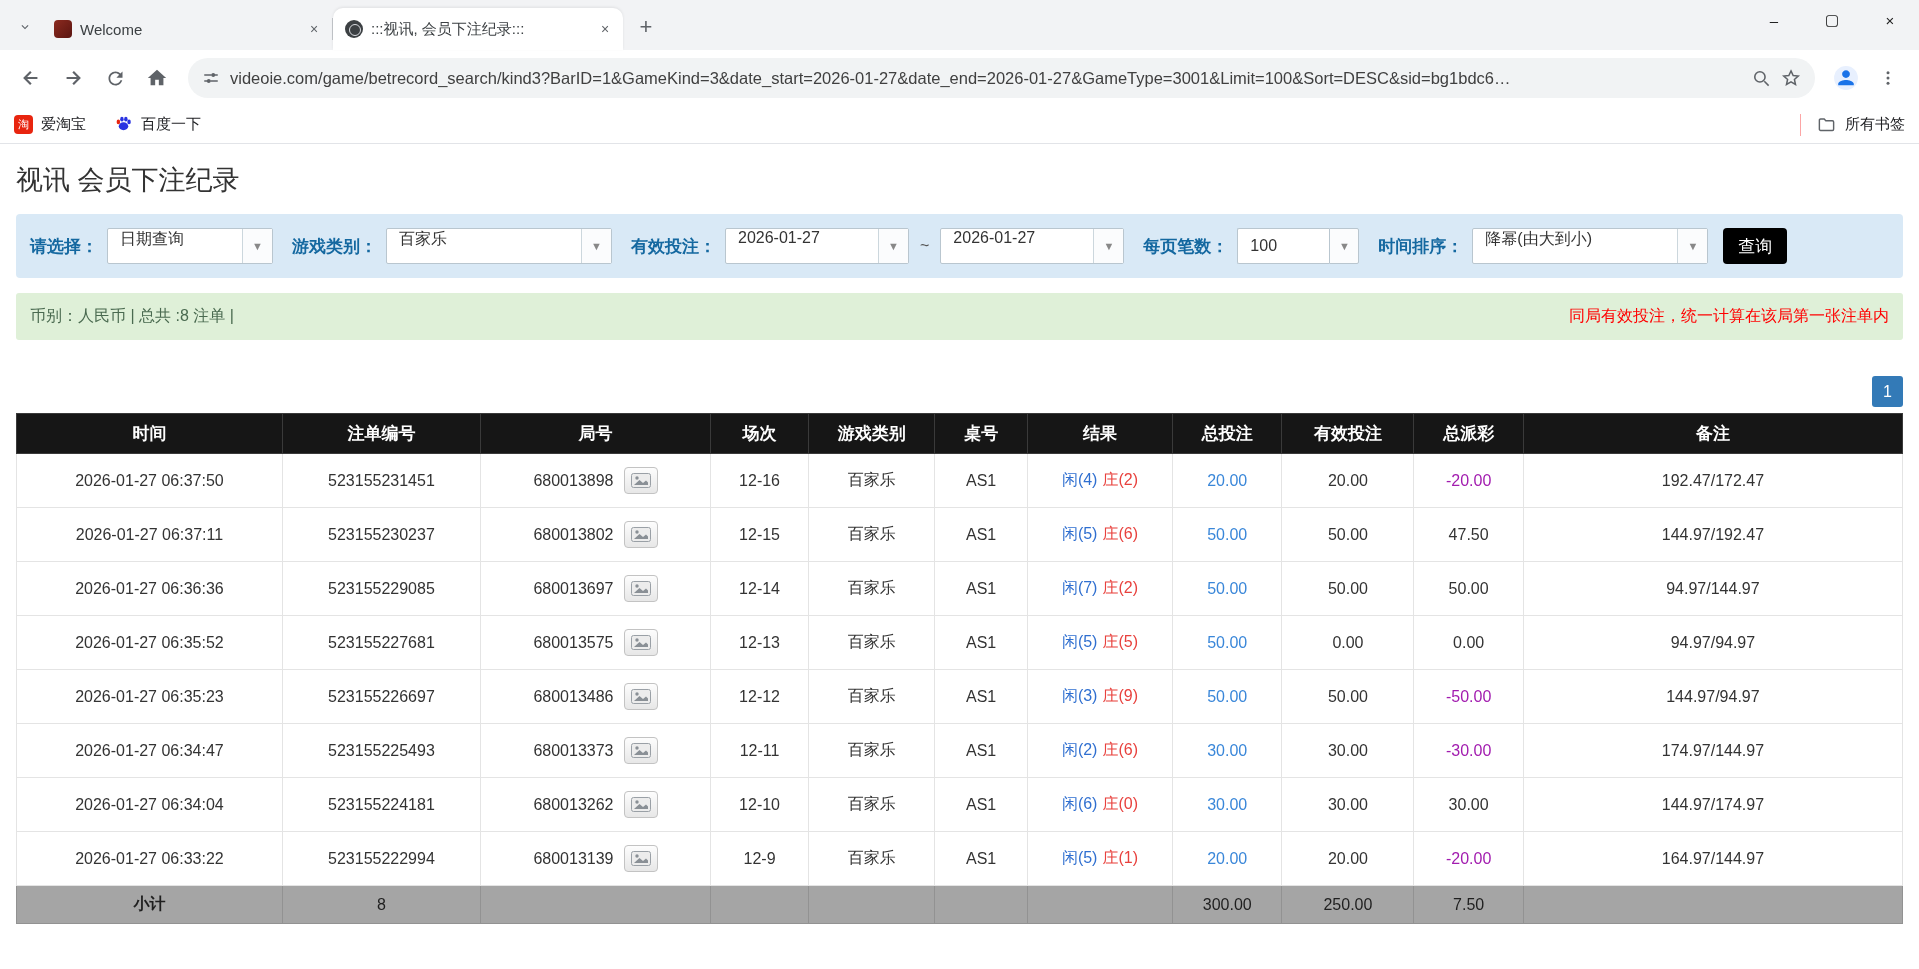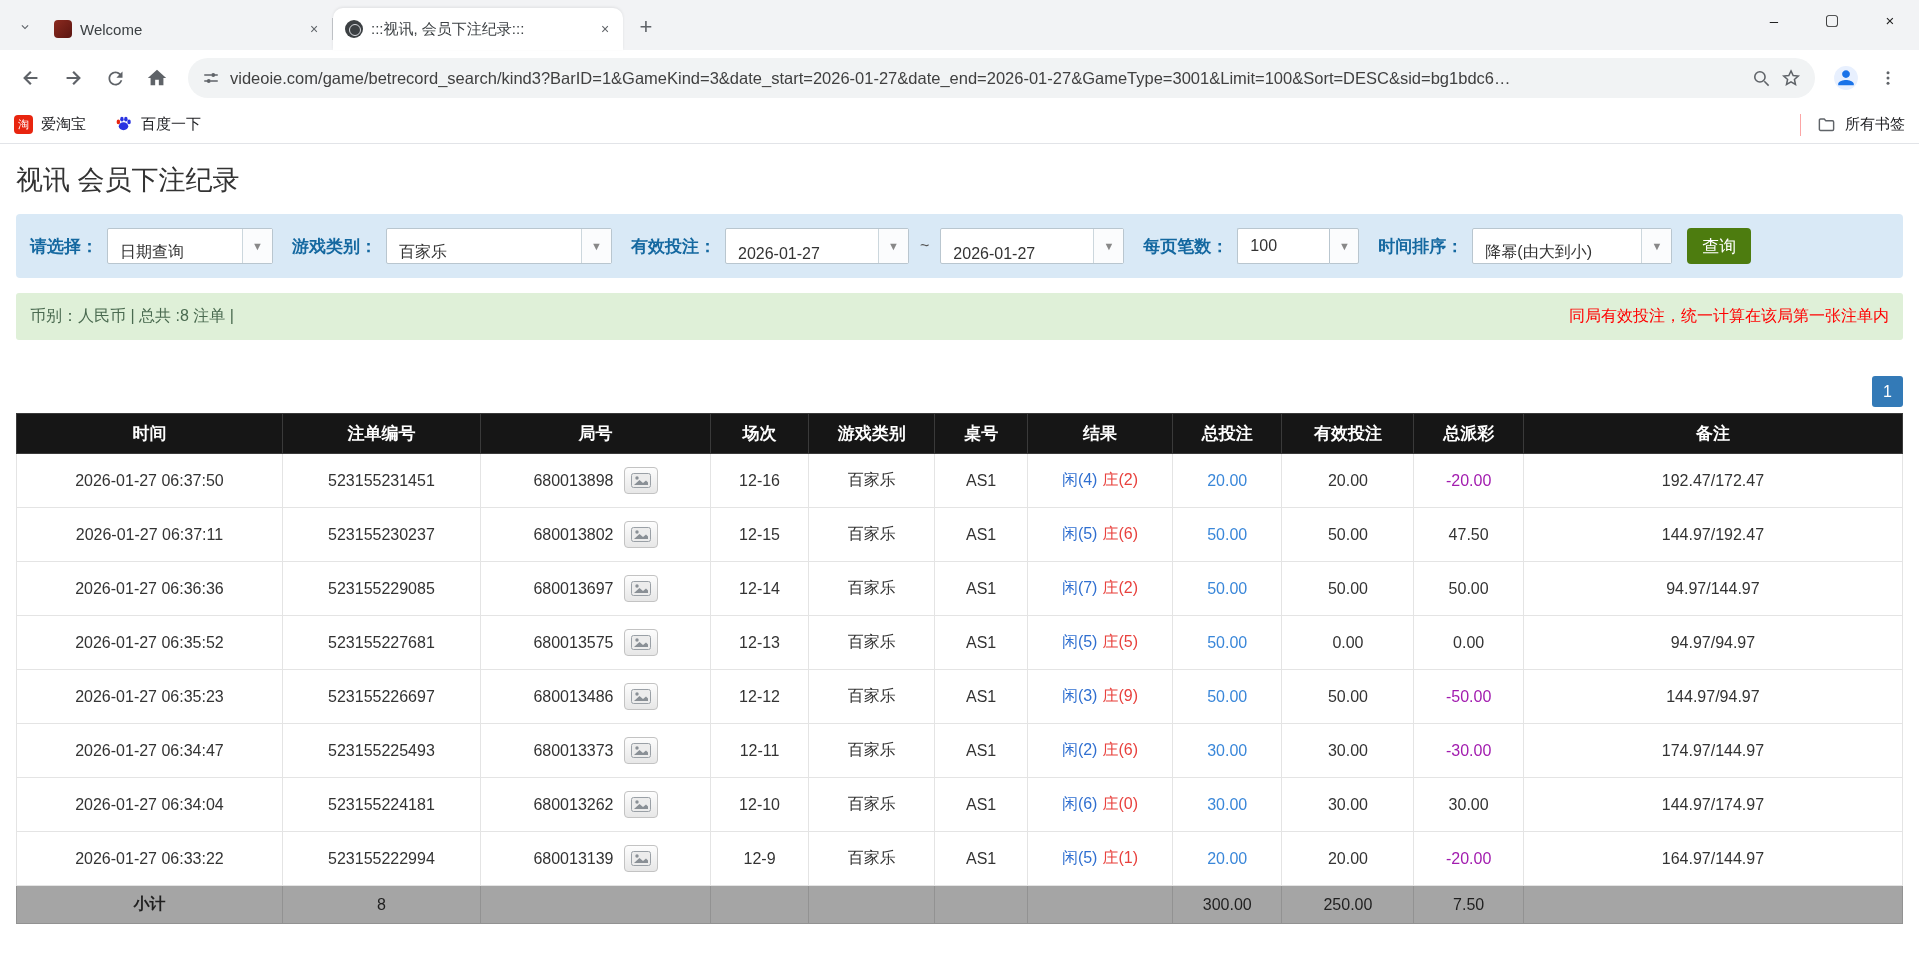--- a/index.html
+++ b/index.html
@@ -33,27 +33,27 @@
   .bm{display:flex;align-items:center;gap:8px;font-size:15px;color:#202124;}
   .bm-taobao{width:19px;height:19px;background:#e8250f;border-radius:4px;color:#fff;font-size:11px;display:flex;align-items:center;justify-content:center;}
   .bookmarks-right{margin-left:auto;display:flex;align-items:center;gap:9px;border-left:1px solid #fca5a5;padding-left:16px;height:22px;font-size:15px;color:#202124;}
 
   
   .content{padding:12px 16px 0;}
   .page-title{font-size:27px;font-weight:400;color:#333;margin:6px 0 16px;}
 
   .filterbar{background:#d9e9f6;border-radius:4px;padding:14px 14px;display:flex;align-items:center;gap:9px;}
   .flabel{color:#1468a0;font-weight:700;font-size:17px;white-space:nowrap;}
-  .select{background:#fff;border:1px solid #b9c6cf;height:36px;display:flex;align-items:flex-end;border-radius:2px;justify-content:space-between;}
+  .select{background:#fff;border:1px solid #b9c6cf;height:36px;display:flex;align-items:flex-start;border-radius:2px;justify-content:space-between;}
   .select .val{padding:0 12px;font-size:16px;color:#333;white-space:nowrap;overflow:hidden;}
   .select .arr{width:30px;height:100%;border-left:1px solid #ccd7dd;display:flex;align-items:center;justify-content:center;color:#888;font-size:11px;background:#fbfcfd;flex:0 0 30px;}
   .pg-input{width:92px;height:36px;border:1px solid #b9c6cf;border-right:none;padding:0 12px;font-size:16px;color:#333;font-family:inherit;border-radius:2px 0 0 2px;}
   .pg-arr{width:30px;height:36px;border:1px solid #b9c6cf;display:flex;align-items:center;justify-content:center;color:#888;font-size:11px;background:#fbfcfd;border-radius:0 2px 2px 0;}
   .tilde{font-size:16px;color:#555;padding:0 2px;}
-  .btn-query{background:#4d7c0f;color:#fff;border:none;height:36px;padding:0 15px;border-radius:4px;font-size:17px;margin-left:6px;font-family:inherit;}
+  .btn-query{background:#000000;color:#fff;border:none;height:36px;padding:0 15px;border-radius:4px;font-size:17px;margin-left:6px;font-family:inherit;}
 
   .summary{margin-top:15px;background:#dff0d8;border-radius:3px;padding:13px 14px;display:flex;justify-content:space-between;align-items:center;}
   .summary-left{color:#4a6a50;font-size:16px;}
   .summary-right{color:#ff0000;font-size:16px;}
 
   .pager{display:flex;justify-content:flex-end;margin:36px 0 6px;}
   .page-btn{min-width:31px;height:31px;background:#337ab7;color:#fff;display:flex;align-items:center;justify-content:center;font-size:16px;border-radius:3px;}
 
   table{width:100%;border-collapse:collapse;table-layout:fixed;}
   thead th{background:#161616;color:#fff;font-size:17px;font-weight:700;height:40px;border:1px solid #3a3a3a;text-align:center;}
@@ -211,21 +211,21 @@
     <div class="select" style="width:184px">
       <span class="val">2026-01-27</span>
       <span class="arr">▼</span>
     </div>
 
     <span class="flabel" style="margin-left:10px">每页笔数：</span>
     <input class="pg-input" value="100" style="">
     <span class="pg-arr" style="margin-left:-9px">▼</span>
 
     <span class="flabel" style="margin-left:10px">时间排序：</span>
-    <div class="select" style="width:200px">
+    <div class="select" style="width:236px">
       <span class="val">降幂(由大到小)</span>
       <span class="arr">▼</span>
     </div>
 
     <button class="btn-query">查询</button>
   </div>
 
   <div class="summary">
     <span class="summary-left">币别：人民币 | 总共 :8 注单 |</span>
     <span class="summary-right">同局有效投注，统一计算在该局第一张注单内</span>

